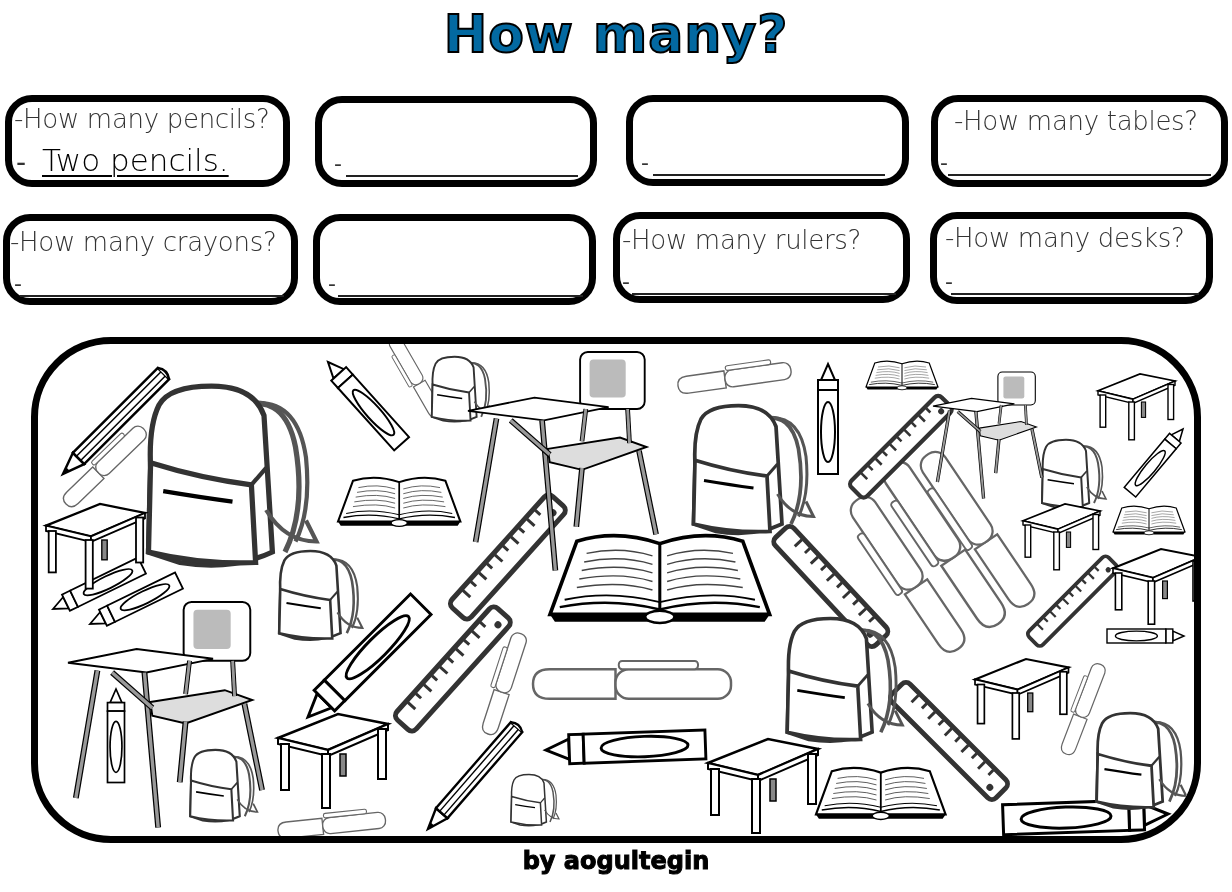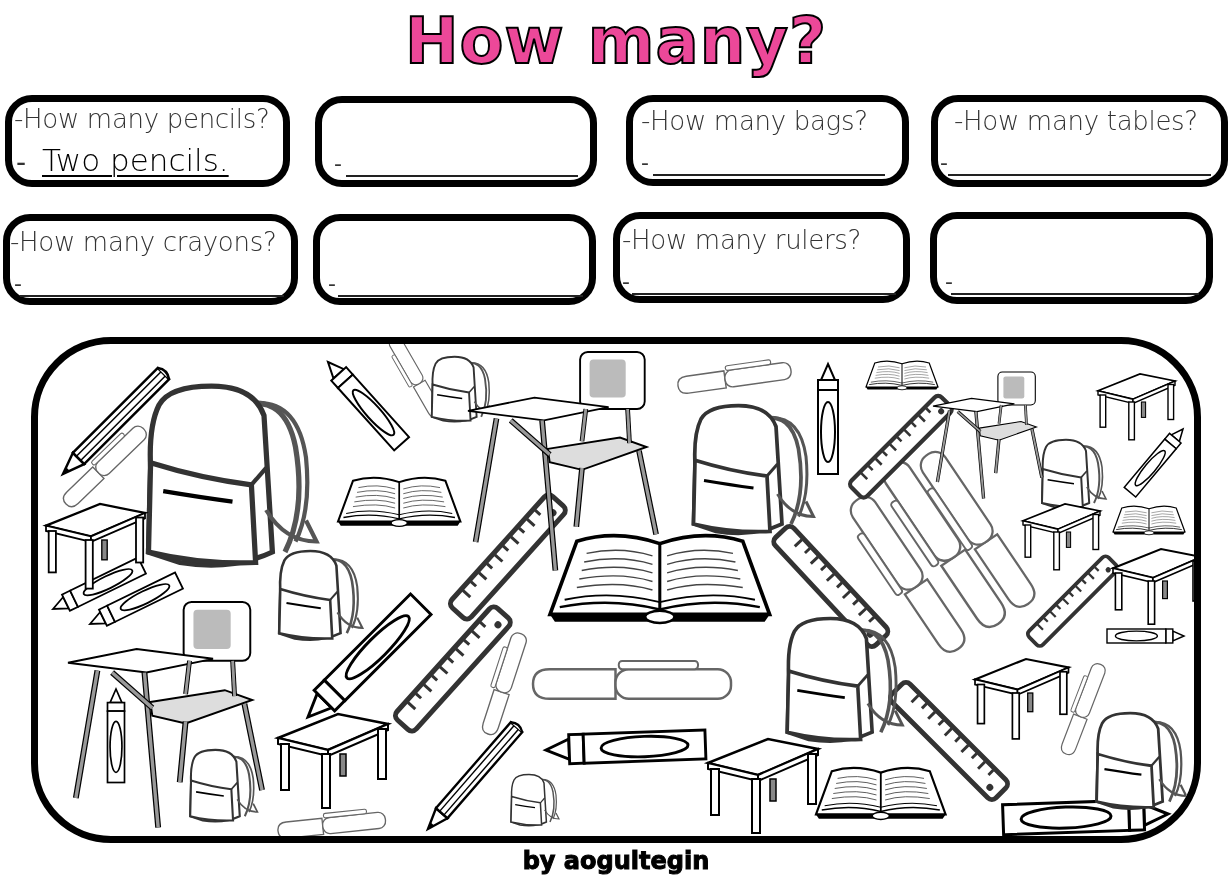--- a/index.html
+++ b/index.html
@@ -1,22 +1,22 @@
 <!DOCTYPE html>
 <html><head>
 <meta charset="utf-8">
 <style>
   * { box-sizing: border-box; margin: 0; padding: 0; }
   html, body { width: 1232px; height: 892px; background: #ffffff; overflow: hidden; }
   body { position: relative; font-family: "DejaVu Sans", sans-serif; color: #000; }
 
   .title {
     position: absolute; left: 0; top: 4px; width: 1232px; text-align: center;
-    font-family: "DejaVu Sans", sans-serif; font-weight: 900; font-size: 64px;
-    letter-spacing: 1px; color: #ec4899;
+    font-family: "DejaVu Sans", sans-serif; font-weight: 900; font-size: 52px;
+    letter-spacing: 1px; color: #0369a1;
     -webkit-text-stroke: 2px #000;
   }
 
   .qbox {
     position: absolute; border: 7px solid #000000; border-radius: 27px; background: #fff;
   }
   .qbox .q {
     position: absolute; left: 4px; top: 4px;
     font-family: "DejaVu Sans", sans-serif; font-weight: 200; font-size: 26px;
     color: #333; white-space: nowrap; letter-spacing: -0.3px;
@@ -55,21 +55,20 @@
   <span class="dash" style="top:44px;left:4px;font-size:28px;">-</span>
   <span class="answer" style="left:30px;top:40px;">Two pencils.</span>
 </div>
 
 <div class="qbox" style="left:315px;top:96px;width:282px;height:91px;">
   <span class="dash" style="top:48px;left:12px;">-</span>
   <div class="line" style="left:24px;top:72px;width:232px;"></div>
 </div>
 
 <div class="qbox" style="left:626px;top:95px;width:283px;height:91px;">
-  <span class="q" style="left:8px;">-How many bags?</span>
   <span class="dash" style="top:48px;left:8px;">-</span>
   <div class="line" style="left:20px;top:72px;width:232px;"></div>
 </div>
 
 <div class="qbox" style="left:931px;top:95px;width:297px;height:92px;">
   <span class="q" style="left:2px;margin-left:14px;">-How many tables?</span>
   <span class="dash" style="top:48px;left:2px;">-</span>
   <div class="line" style="left:10px;top:72px;width:263px;"></div>
 </div>
 
@@ -84,20 +83,21 @@
   <div class="line" style="left:18px;top:74px;width:245px;"></div>
 </div>
 
 <div class="qbox" style="left:613px;top:212px;width:297px;height:91px;">
   <span class="q" style="left:2px;top:6px;">-How many rulers?</span>
   <span class="dash" style="top:50px;left:2px;">-</span>
   <div class="line" style="left:12px;top:74px;width:264px;"></div>
 </div>
 
 <div class="qbox" style="left:930px;top:212px;width:283px;height:92px;">
+  <span class="q" style="left:8px;top:4px;">-How many desks?</span>
   <span class="dash" style="top:50px;left:8px;">-</span>
   <div class="line" style="left:14px;top:74px;width:248px;"></div>
 </div>
 
 <div class="scene">
   <svg class="art" width="1156" height="492" viewBox="0 0 1156 492">
     <defs>
 
       <g id="pencil">
         <polygon points="0,0 22,-8 22,8" fill="#fff" stroke="#000" stroke-width="2.5"></polygon>

